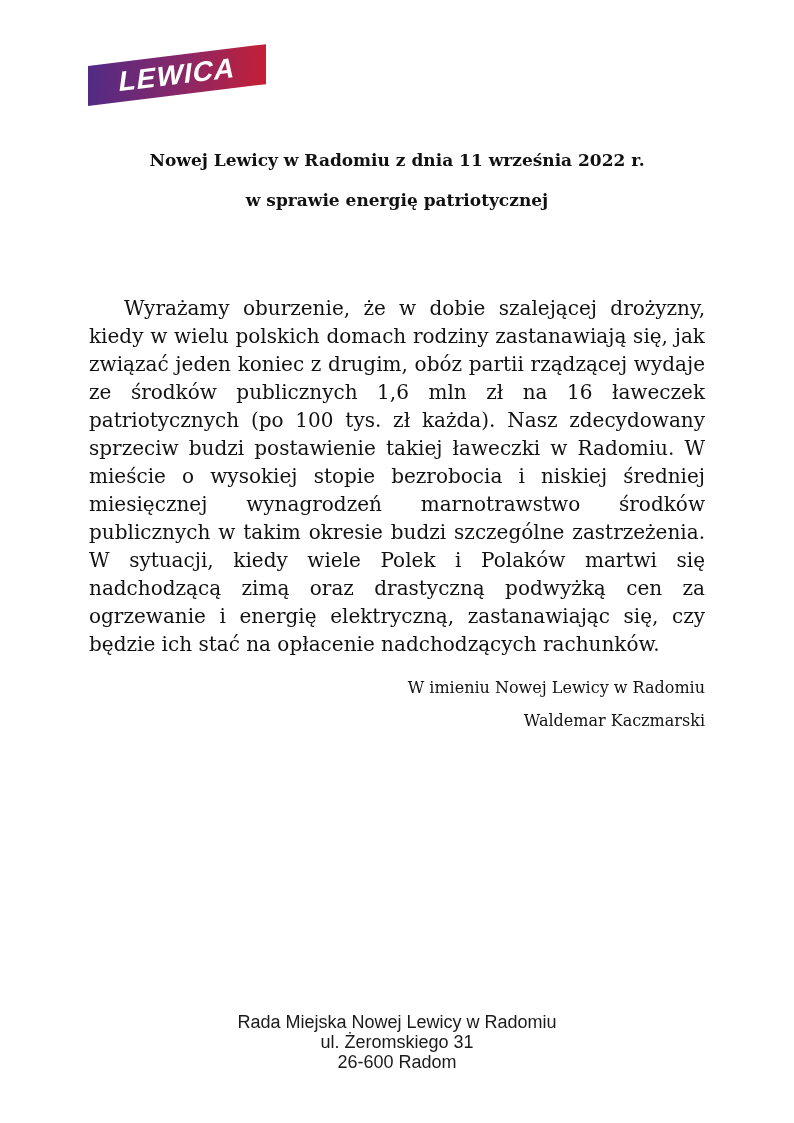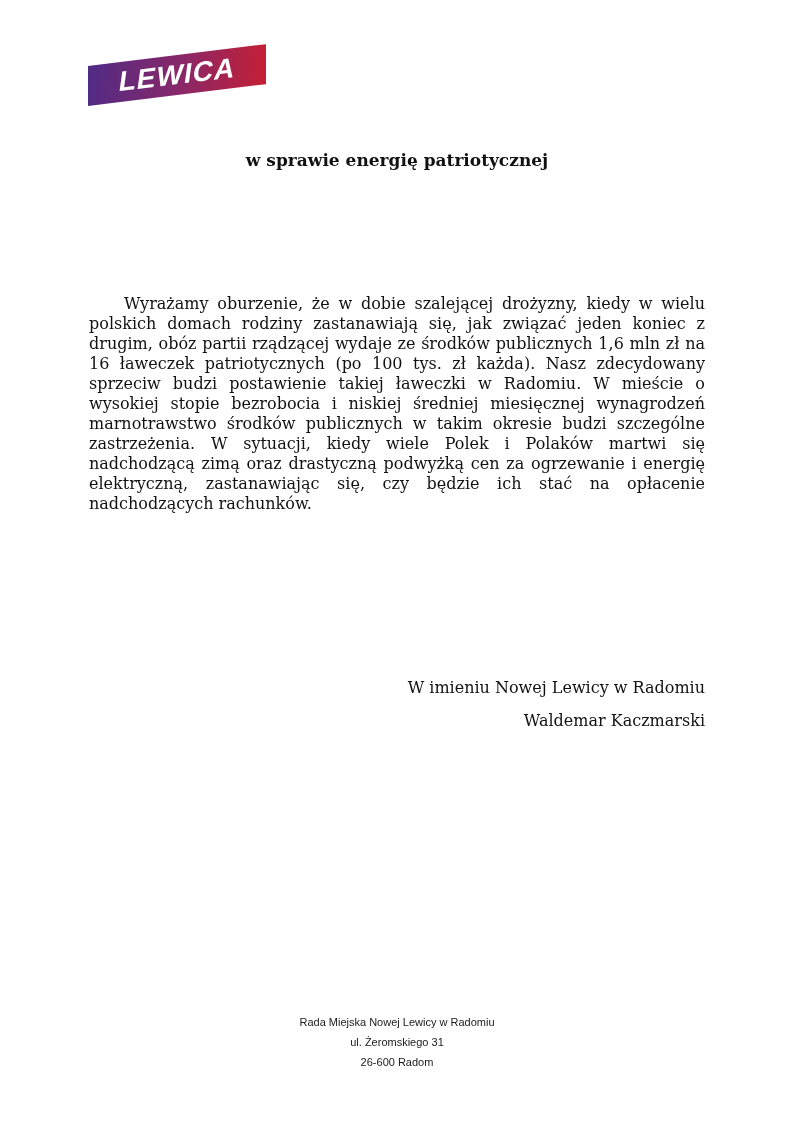--- a/index.html
+++ b/index.html
@@ -53,22 +53,22 @@
     line-height: 40px;
     color: #111111;
   }
 
   
   .content {
     position: absolute;
     left: 89px;
     top: 294px;
     width: 616px;
-    font-size: 16px;
-    line-height: 20px;
+    font-size: 20px;
+    line-height: 28px;
     text-align: justify;
   }
   .content p { text-indent: 35px; margin-bottom: 10px; }
   .content .inline-bold { font-weight: 700; }
 
   
   .signature {
     position: absolute;
     right: 89px;
     top: 671px;
@@ -80,35 +80,36 @@
   .signature .italic { font-style: italic; }
 
   
   .footer {
     position: absolute;
     left: 0;
     top: 1012px;
     width: 100%;
     text-align: center;
     font-family: "Liberation Sans", sans-serif;
-    font-size: 11px;
+    font-size: 18px;
     line-height: 20px;
     color: #1a1a1a;
   }
 </style>
 </head>
 <body>
 
 <div class="page">
 
   <div class="logo">
     <span class="logo-text">LEWICA</span>
   </div>
 
   <div class="title-block">
+    <div class="title-line">Nowej Lewicy w Radomiu z dnia 11 września 2022 r.</div>
     <div class="title-line">w sprawie energię patriotycznej</div>
   </div>
 
   <div class="content">
     <p>Wyrażamy oburzenie, że w dobie szalejącej drożyzny, kiedy w wielu polskich domach rodziny zastanawiają się, jak związać jeden koniec z drugim, obóz partii rządzącej wydaje ze środków publicznych 1,6 mln zł na 16 ławeczek patriotycznych (po 100 tys. zł każda). Nasz zdecydowany sprzeciw budzi postawienie takiej ławeczki w Radomiu. W mieście o wysokiej stopie bezrobocia i niskiej średniej miesięcznej wynagrodzeń marnotrawstwo środków publicznych w takim okresie budzi szczególne zastrzeżenia. W sytuacji, kiedy wiele Polek i Polaków martwi się nadchodzącą zimą oraz drastyczną podwyżką cen za ogrzewanie i energię elektryczną, zastanawiając się, czy będzie ich stać na opłacenie nadchodzących rachunków.</p>
   </div>
 
   <div class="signature">
     <div>W imieniu Nowej Lewicy w Radomiu</div>
     <div>Waldemar Kaczmarski</div>

